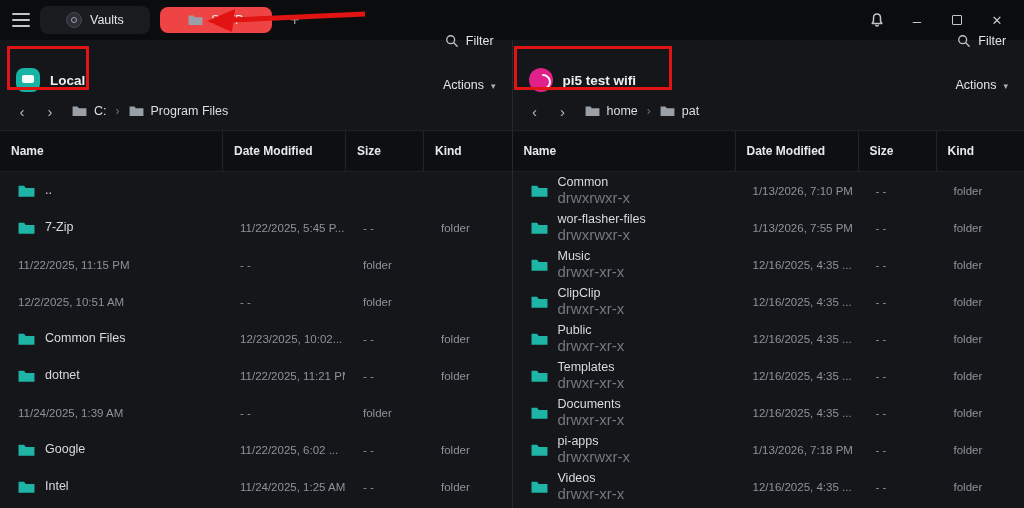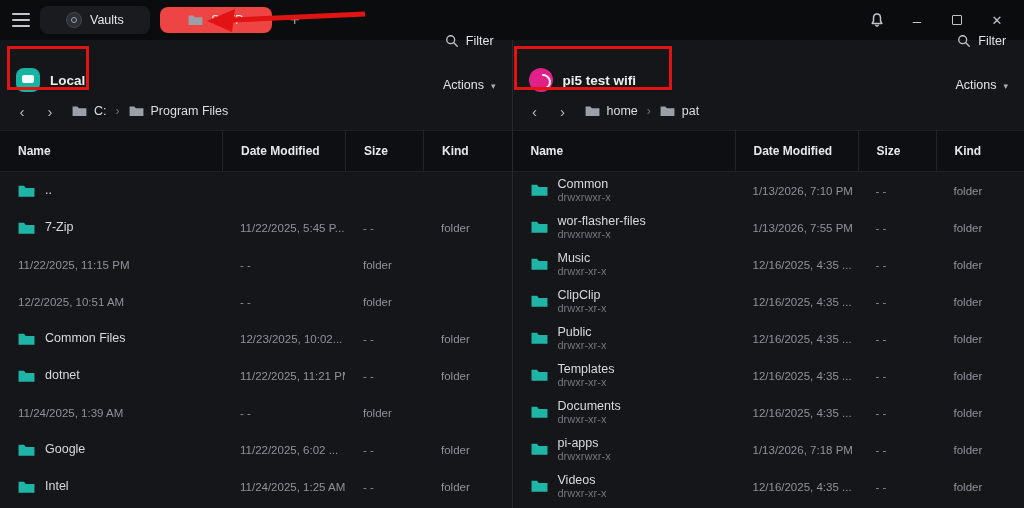--- a/index.html
+++ b/index.html
@@ -70,33 +70,33 @@
   .nav-arrow { color:#b9bcc1; font-size:15px; line-height:1; cursor:pointer; width:12px; text-align:center; }
   .crumbs { display:flex; align-items:center; gap:9px; }
   .crumb { display:flex; align-items:center; gap:7px; font-size:12.5px; color:#dcdee1; cursor:pointer; }
   .crumb-sep { color:#6d7178; font-size:12px; }
 
   .thead {
     height:42px; display:grid; grid-template-columns:222px 123px 78px 1fr;
     align-items:center; background:#0e0f12;
     border-top:1px solid #1e2024; border-bottom:1px solid #1e2024;
   }
-  .th { font-size:12px; font-weight:bold; color:#e6e8ea; padding-left:18px; height:100%; display:flex; align-items:center; }
+  .th { font-size:12px; font-weight:bold; color:#e6e8ea; padding-left:11px; height:100%; display:flex; align-items:center; }
   .th + .th { border-left:1px solid #222428; }
 
   .tbody { flex:1; overflow:hidden; }
   .frow {
     height:37px; display:grid; grid-template-columns:222px 123px 78px 1fr;
     align-items:center; cursor:default;
   }
   .cell { padding-left:18px; font-size:11.5px; color:#8e929a; overflow:hidden; white-space:nowrap; }
   .name-cell { display:flex; align-items:center; gap:10px; }
   .name-stack { display:flex; flex-direction:column; line-height:1.15; }
   .fname { font-size:12.5px; color:#d8dadd; }
-  .fperm { font-size:11px; color:#73777e; }
+  .fperm { font-size:15px; color:#73777e; }
   .folder-svg { flex:none; }
 
   
   svg .stroke { stroke:#c3c5c9; stroke-width:1.5; fill:none; stroke-linecap:round; stroke-linejoin:round; }
 
   
   .anno-box { position:absolute; border:3px solid #e21313; pointer-events:none; z-index:50; }
   .anno-box.local-box { left:7px; top:46px; width:82px; height:44px; }
   .anno-box.host-box { left:514px; top:46px; width:158px; height:44px; }
   .anno-arrow { position:absolute; left:203px; top:2px; z-index:50; pointer-events:none; }

